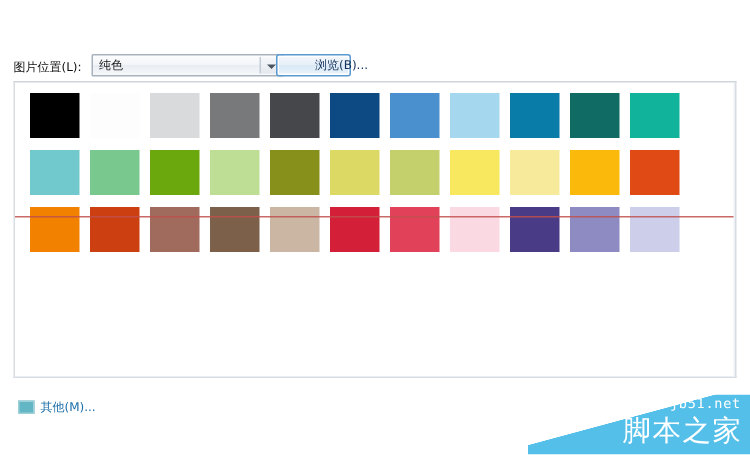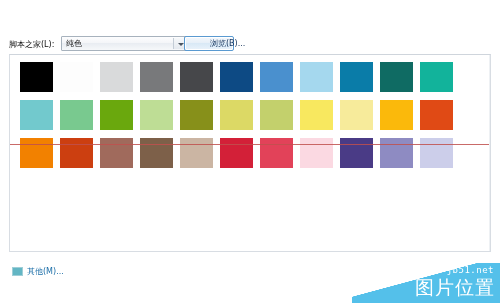--- a/index.html
+++ b/index.html
@@ -251,21 +251,21 @@
   }
 </style>
 </head>
 <body>
 
 <div id="root">
 
 
 
   <div class="combo-row">
-    <div class="combo-label">脚本之家(L):</div>
+    <div class="combo-label">图片位置(L):</div>
 
     <div class="combo-box">
       <span class="combo-value">纯色</span>
       <span class="combo-arrow-box">
         <span class="combo-arrow"></span>
       </span>
     </div>
 
     <div class="browse-button">
       <span class="browse-label">浏览(B)...</span>
@@ -283,16 +283,16 @@
   </div>
 
   <div class="more-row">
     <span class="more-swatch" style="background: rgb(99, 182, 196);"></span>
     <a class="more-link" href="#">其他(M)...</a>
   </div>
 
   <div class="watermark">
     <div class="wm-wedge"></div>
     <div class="wm-url">jb51.net</div>
-    <div class="wm-name">图片位置</div>
+    <div class="wm-name">脚本之家</div>
   </div>
 
 </div>
 
 </body></html>

